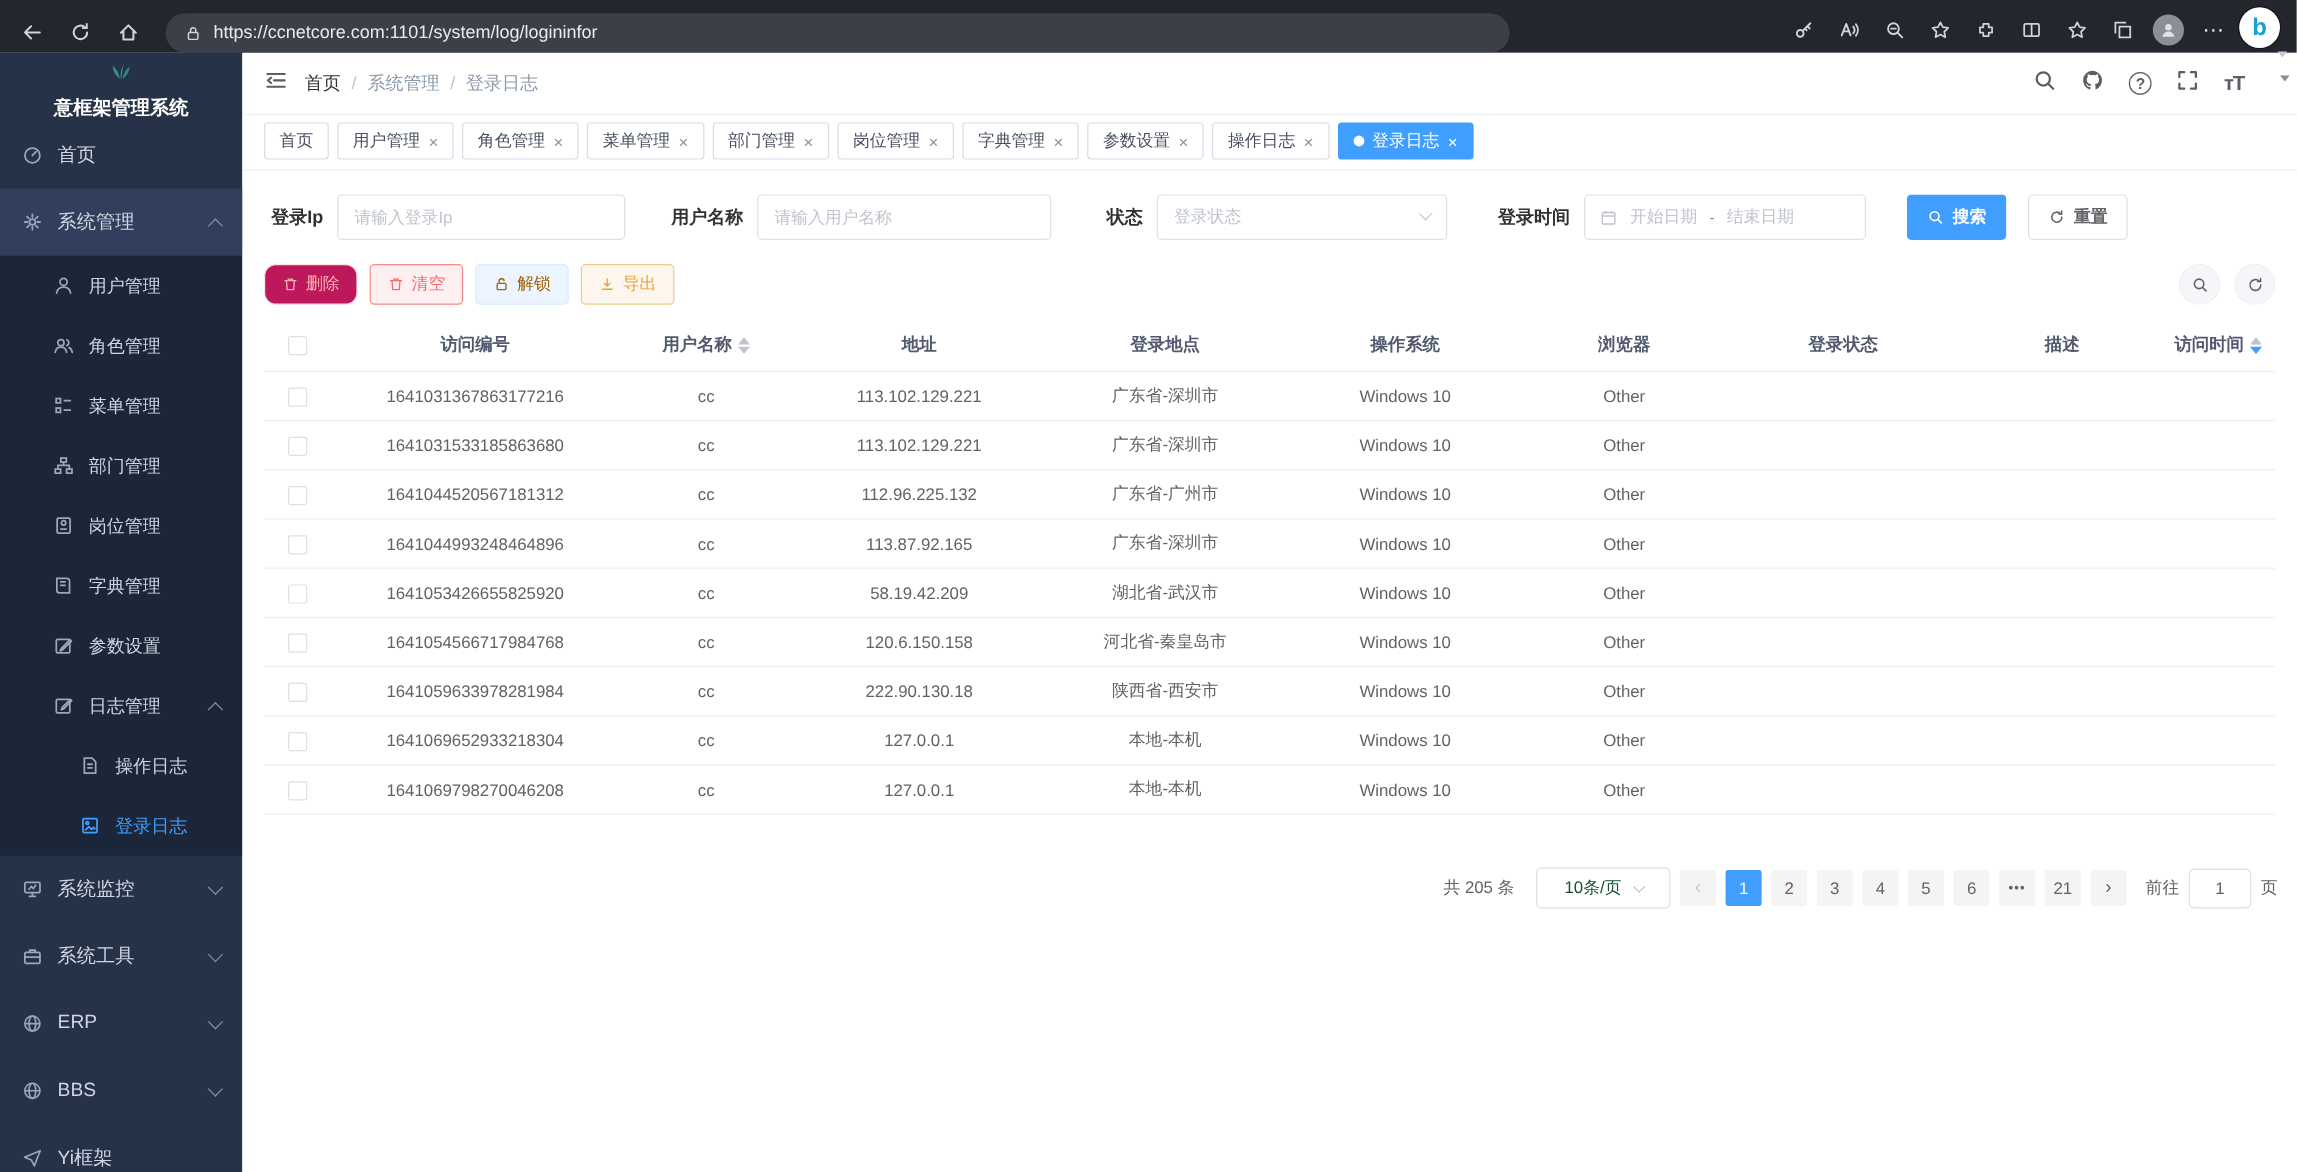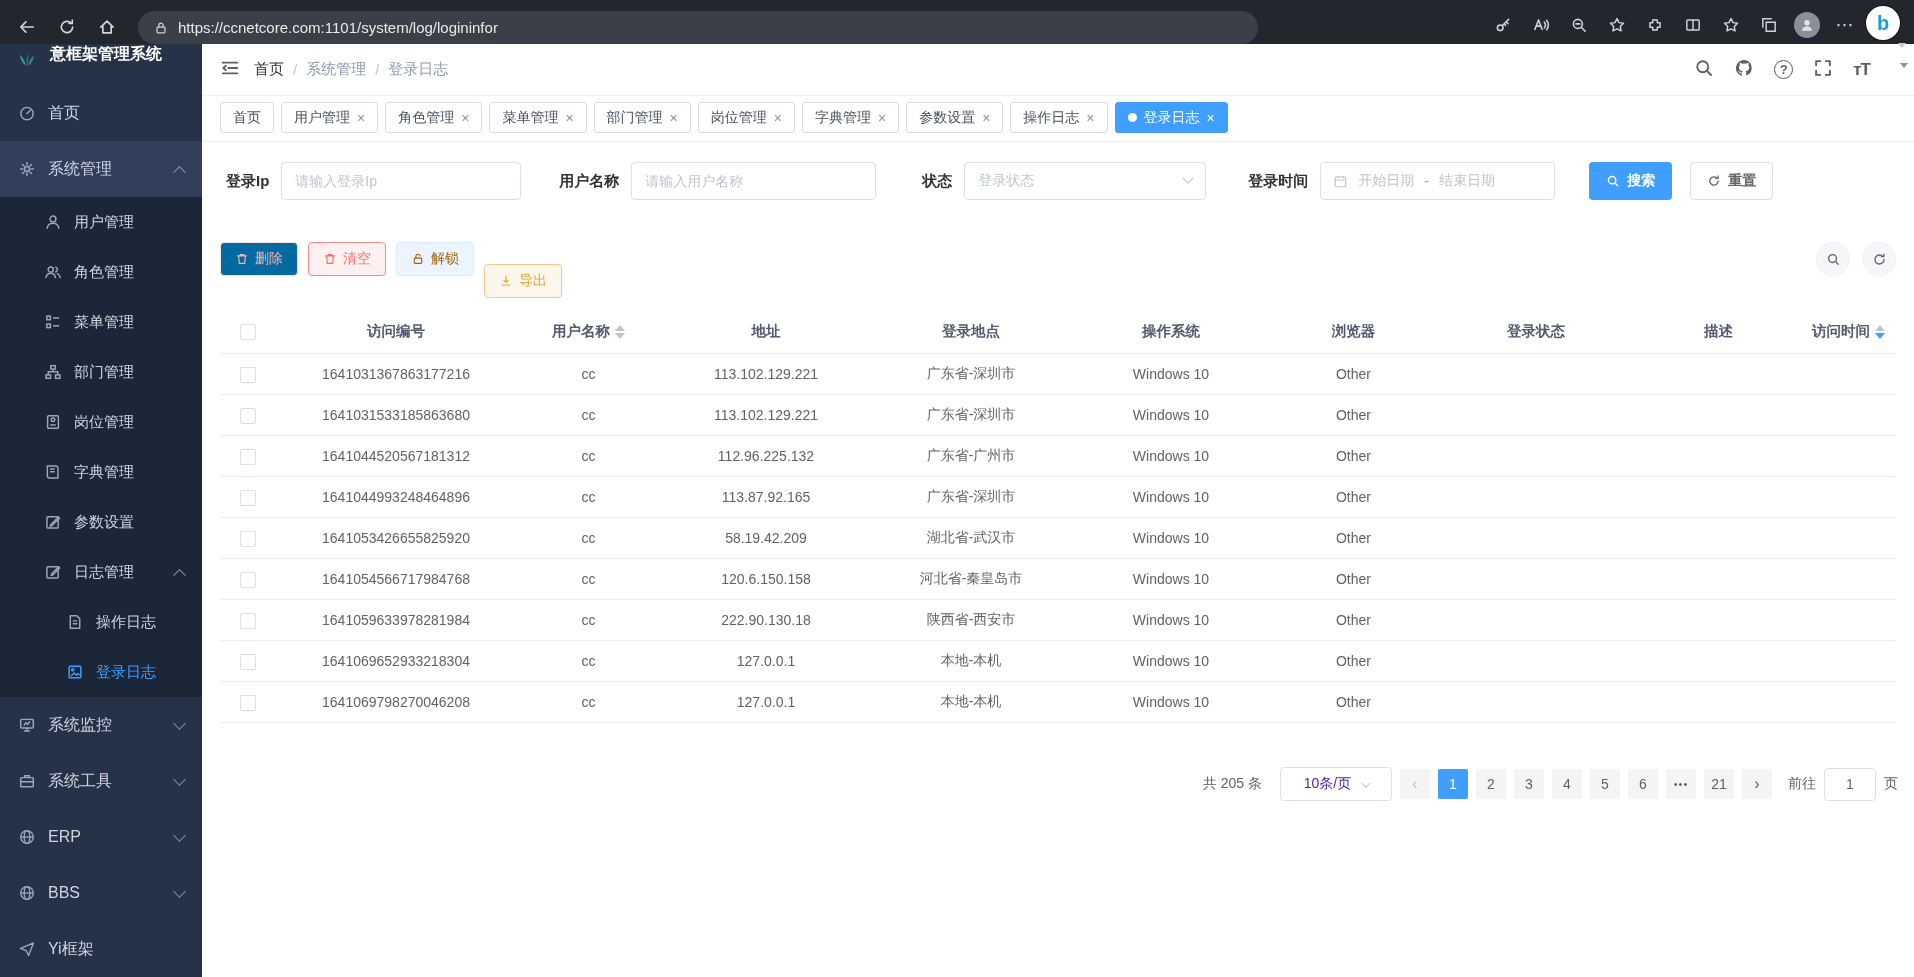--- a/index.html
+++ b/index.html
@@ -15,21 +15,21 @@
   .chrome-right { display:flex; align-items:center; margin-left:auto; gap:4px; }
   .avatar-chip { width:26px; height:26px; border-radius:50%; background:#8a8f98; display:flex; align-items:center; justify-content:center; }
   .bing-wrap { position:relative; width:38px; height:38px; }
   .bing-circle { width:34px; height:34px; border-radius:50%; background:#fff; display:flex; align-items:center; justify-content:center;
      font-weight:bold; font-size:20px; color:#1a9fd4; box-shadow:0 0 0 1px #14141a; }
   .bing-caret { position:absolute; right:-2px; bottom:-4px; width:0; height:0; border-left:4px solid transparent; border-right:4px solid transparent; border-top:5px solid #c6c9cf; }
 
   
   .shell { display:flex; height:933px; }
   .sidebar { width:202px; background:#263248; color:#c8d0dd; flex:0 0 auto; display:flex; flex-direction:column; overflow:hidden; }
-  .logo-row { height:62px; display:flex; gap:10px; padding:0 14px; }
+  .logo-row { height:62px; display:flex; align-items:center; gap:10px; padding:0 14px;flex-direction:column; }
   .logo-text { color:#fff; font-size:16px; font-weight:bold; white-space:nowrap; }
   .menu { flex:1; }
   .mitem { height:56px; display:flex; align-items:center; gap:12px; padding:0 18px; font-size:16px; color:#cfd6e2; cursor:pointer; position:relative; }
   .mitem .ico { width:18px; height:18px; color:#9aa7bd; flex:0 0 auto; }
   .mitem .ico svg { width:18px; height:18px; }
   .mitem.hl { background:#323f5c; }
   .submenu { background:#1b2638; }
   .submenu .mitem { height:50px; padding-left:44px; font-size:15px; }
   .submenu .mitem.lv3 { padding-left:66px; }
   .mitem.active { color:#409eff; }
@@ -75,44 +75,44 @@
   .fdate svg { width:15px; height:15px; color:#c0c4cc; }
   .btn { height:38px; border-radius:4px; display:flex; align-items:center; gap:7px; font-size:14px; padding:0 16px; cursor:pointer; border:1px solid transparent; white-space:nowrap;font-weight:bold; }
   .btn svg { width:14px; height:14px; }
   .btn-primary { background:#409eff; color:#fff; margin-left:22px; }
   .btn-plain { background:#fff; color:#606266; border-color:#dcdfe6; margin-left:6px; }
 
   
   .toolbar-row { display:flex; align-items:center; gap:10px; padding:12px 18px 12px; }
   .tbtn { height:34px; border-radius:4px; display:flex; align-items:center; gap:6px; font-size:14px; padding:0 14px; cursor:pointer; border:1px solid transparent; }
   .tbtn svg { width:14px; height:14px; }
-  .tbtn-del   { background:#0369a1; border-color:#fde2e2; color:#f9b3b3; }
+  .tbtn-del   { background:#be185d; border-color:#fde2e2; color:#f9b3b3;border-radius:10px; }
   .tbtn-clear { background:#fef0f0; border-color:#f78989; color:#f56c6c; }
   .tbtn-unlock{ background:#ecf5ff; border-color:#d9ecff; color:#a16207; }
-  .tbtn-export{ background:#fdf6ec; border-color:#f0c78a; color:#e6a23c;margin-top:44px; }
+  .tbtn-export{ background:#fdf6ec; border-color:#f0c78a; color:#e6a23c; }
   .mini-circles { margin-left:auto; display:flex; gap:12px; }
   .mini-btn { width:34px; height:34px; border-radius:50%; background:#f4f6f9; border:1px solid #eef0f4; display:flex; align-items:center; justify-content:center; color:#606266; cursor:pointer; }
   .mini-btn svg { width:15px; height:15px; }
 
   
   .tbl-wrap { padding:0 18px; }
   table { width:100%; border-collapse:collapse; table-layout:fixed; }
   th { font-size:14.5px; font-weight:bold; color:#515a6e; padding:12px 4px; border-bottom:1px solid #ebeef5; text-align:center; white-space:nowrap; }
   td { font-size:14px; color:#606266; height:41px; border-bottom:1px solid #ebeef5; text-align:center; white-space:nowrap; overflow:hidden; }
   .cb { width:16px; height:16px; border:1px solid #dcdfe6; border-radius:2px; background:#fff; display:inline-block; vertical-align:middle; }
   .sorters { display:inline-flex; flex-direction:column; vertical-align:middle; margin-left:5px; gap:2px; }
   .sorters i { width:0; height:0; border-left:5px solid transparent; border-right:5px solid transparent; display:block; }
   .sorters .up { border-bottom:6px solid #c0c4cc; }
   .sorters .down { border-top:6px solid #c0c4cc; }
   .sorters .down.on { border-top-color:#409eff; }
 
   
   .pager-row { display:flex; align-items:center; justify-content:flex-end; gap:8px; padding:44px 16px 0 0; font-size:14px; color:#606266; }
   .pager-total { margin-right:10px; }
-  .psize { width:112px; height:34px; border:1px solid #dcdfe6; border-radius:4px; display:flex; align-items:center; justify-content:center; gap:10px; color:#4c1d95; }
+  .psize { width:112px; height:34px; border:1px solid #dcdfe6; border-radius:4px; display:flex; align-items:center; justify-content:center; gap:10px; color:#14532d; }
   .psize .chev2 { width:7px; height:7px; border-right:1.4px solid #c0c4cc; border-bottom:1.4px solid #c0c4cc; transform:rotate(45deg) translateY(-2px); }
   .pbtn { min-width:30px; height:30px; padding:0 6px; background:#f4f4f5; border-radius:2px; display:flex; align-items:center; justify-content:center; font-size:14px; color:#606266; cursor:pointer; }
   .pbtn.active { background:#409eff; color:#fff; }
   .pbtn.arrow { font-size:16px; }
   .pbtn.prev { color:#c0c4cc; }
   .goto { display:flex; align-items:center; gap:8px; margin-left:8px; }
   .goto input { width:52px; height:33px; border:1px solid #dcdfe6; border-radius:4px; text-align:center; font-size:14px; color:#606266; font-family:inherit; }
 </style>
 </head>
 <body>

